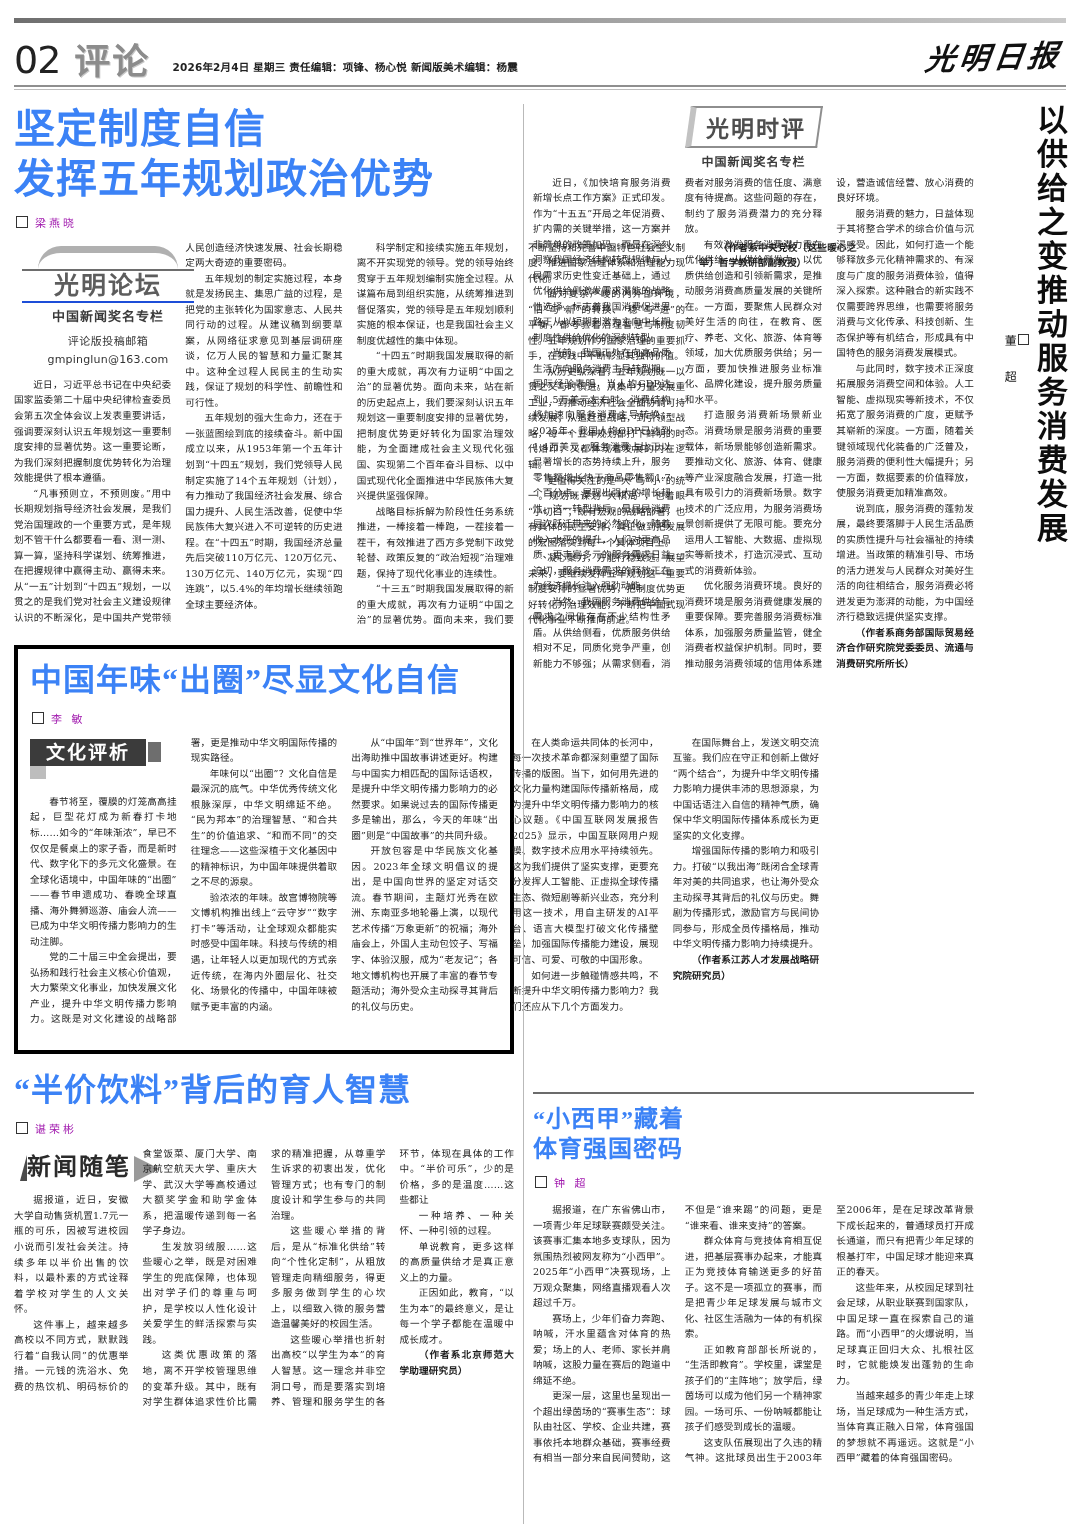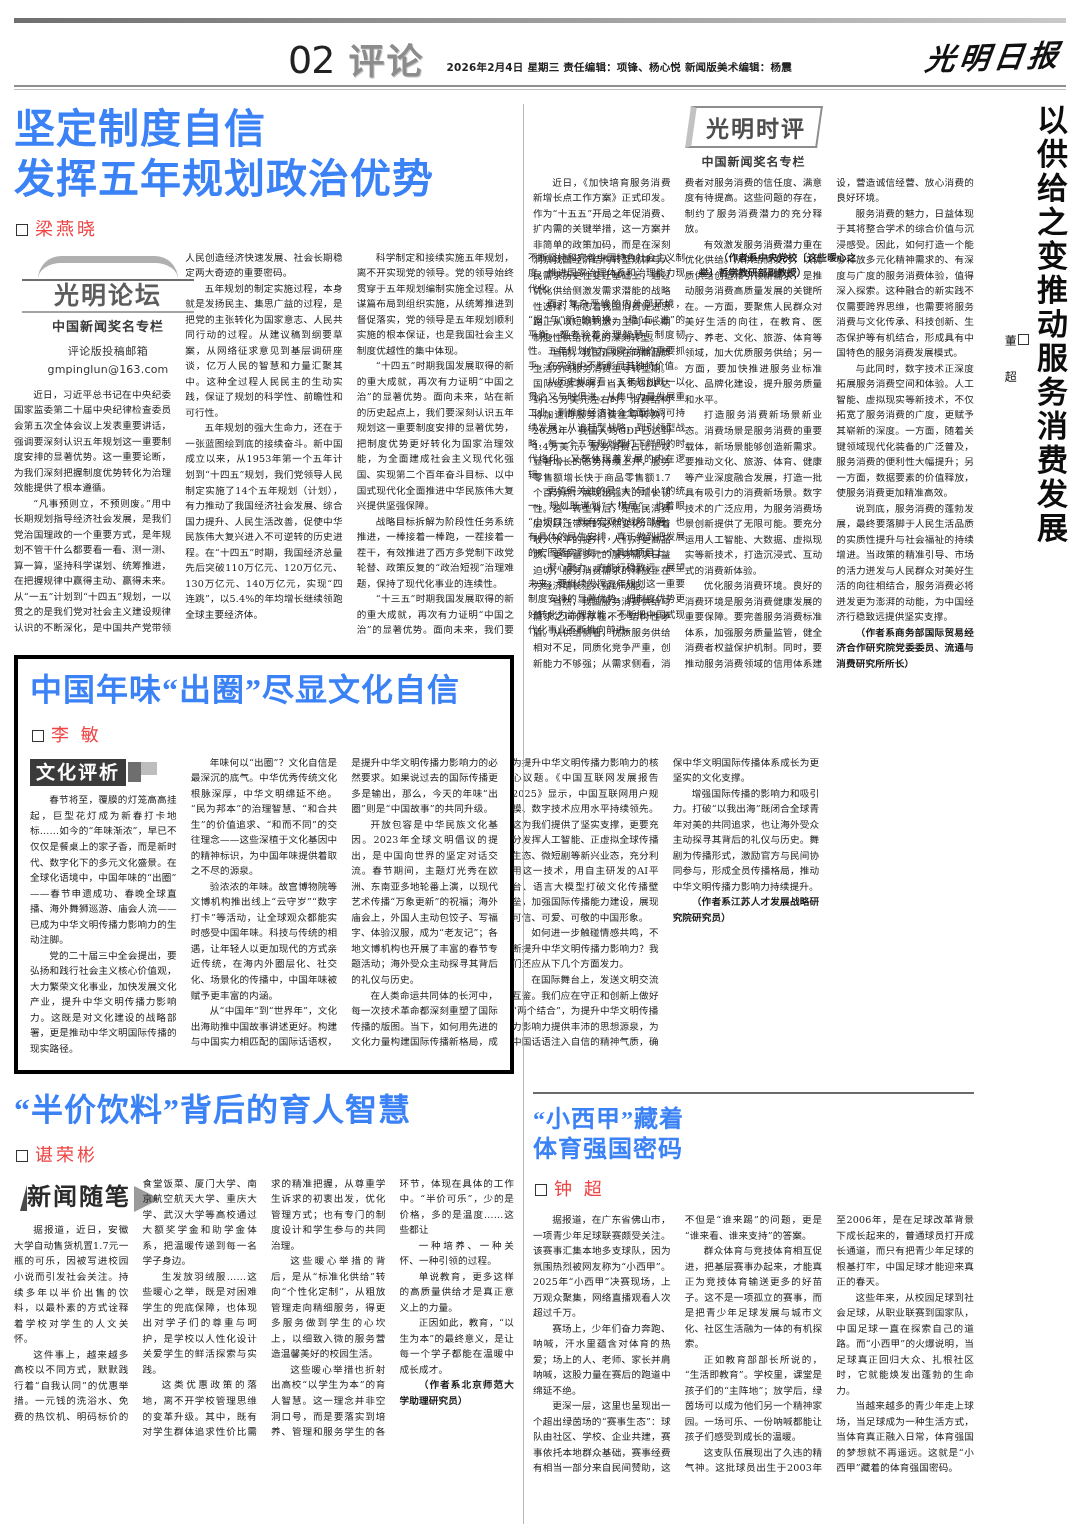--- a/index.html
+++ b/index.html
@@ -8,21 +8,21 @@
     background:#ffffff;
     font-family:"DejaVu Serif","Liberation Serif",serif;
     color:#111;
     overflow:hidden;
     position:relative;
   }
   .page{position:relative;width:1080px;height:1533px;box-sizing:border-box;padding:0 14px;}
 
   
   .top-rule{height:5px;background:linear-gradient(to right,#6f6f6f,#c9c9c9);margin:18px 0 0 0;}
-  .masthead{display:flex;align-items:flex-end;height:58px;position:relative;justify-content:center;}
+  .masthead{display:flex;align-items:flex-end;height:58px;position:relative;}
   .page-num{font-size:38px;font-weight:400;letter-spacing:-1px;line-height:1;color:#222;
             font-family:"DejaVu Sans","Liberation Sans",sans-serif;padding-bottom:2px;}
   .section-name{font-size:36px;font-weight:700;margin-left:14px;line-height:1;color:#8c8c8c;
                 font-family:"DejaVu Serif",serif;letter-spacing:2px;padding-bottom:2px;
                 text-shadow:1px 1px 0 #c7c7c7;}
   .issue-line{font-size:10.5px;margin-left:22px;padding-bottom:7px;color:#222;white-space:nowrap;
               font-family:"DejaVu Sans","Liberation Sans",sans-serif;font-weight:700;letter-spacing:.2px;}
   .logo-gm{position:absolute;right:4px;bottom:4px;font-size:30px;color:#111;
            font-family:"DejaVu Serif",serif;font-weight:700;font-style:italic;
            letter-spacing:4px;transform:skewX(-9deg) rotate(-2deg);}
@@ -36,43 +36,43 @@
   .col-right{flex:1;display:flex;}
 
   
   h1.headline{
     font-family:Liberation Serif, serif;
     font-weight:700;color:#3b82f6;margin:0;
   }
   .hl-main{font-size:41px;line-height:1.22;letter-spacing:1px;}
   .hl-mid{font-size:32px;line-height:1.25;letter-spacing:1px;}
   .hl-right{font-size:24px;line-height:1.26;letter-spacing:1px;}
-  .byline{font-size:18px;margin:10px 0 0 2px;color:#ef4444;letter-spacing:3px;}
+  .byline{font-size:11px;margin:10px 0 0 2px;color:#a21caf;letter-spacing:3px;}
   .byline .bx{display:inline-block;width:10px;height:10px;border:1.4px solid #333;margin-right:7px;vertical-align:-1px;}
 
   
   .cols{column-gap:14px;font-size:9.6px;line-height:1.62;text-align:justify;
         color:#1c1c1c;letter-spacing:.15px;
         font-family:"DejaVu Serif","Liberation Serif",serif;}
   .cols p{margin:0 0 0 0;text-indent:2em;}
   .credit{text-indent:2em;font-weight:700;}
 
   
   .logo-forum{width:172px;margin:6px 0 8px 8px;text-align:center;float:left;}
   .logo-forum .arc{height:16px;border-top:7px solid #b0b0b0;border-radius:80px 80px 0 0;margin:0 16px;}
   .logo-forum .big{font-size:25px;font-weight:700;color:#5d5d5d;letter-spacing:2px;line-height:1.15;
-                   border-top:2px solid #6d6d6d;border-bottom:2px solid #a3a3a3;padding:1px 0;text-align:center;}
+                   border-top:2px solid #6d6d6d;border-bottom:2px solid #1d4ed8;padding:1px 0;text-align:center;}
   .logo-forum .sub{font-size:13px;font-weight:700;color:#3a3a3a;letter-spacing:1px;margin-top:3px;}
   .logo-forum .cap{font-size:11px;color:#333;margin-top:6px;letter-spacing:.5px;}
   .logo-forum .mail{font-size:11px;color:#333;letter-spacing:.2px;
                     font-family:"DejaVu Sans","Liberation Sans",sans-serif;}
 
   .tag-blk{display:inline-block;margin:4px 0 6px 0;position:relative;}
   .tag-blk .txt{display:inline-block;background:#3b3b3b;color:#fff;font-size:19px;font-weight:700;
-                padding:3px 6px;letter-spacing:2px;line-height:1.15;}
+                padding:3px 16px;letter-spacing:2px;line-height:1.15;}
   .tag-blk .flagA{display:inline-block;width:13px;height:20px;background:#6e6e6e;vertical-align:-3px;margin-left:2px;}
   .tag-blk .flagB{display:inline-block;width:16px;height:13px;background:#bdbdbd;vertical-align:4px;}
 
   .tag-essay{display:inline-block;margin:2px 0 6px 6px;white-space:nowrap;}
   .tag-essay .slash{display:inline-block;width:0;height:0;border-left:7px solid transparent;
                     border-bottom:26px solid #4a4a4a;vertical-align:-6px;}
   .tag-essay .txt{font-size:24px;font-weight:700;color:#2b2b2b;letter-spacing:2px;margin-top:33px;}
   .tag-essay .arrow{display:inline-block;width:0;height:0;border-top:13px solid transparent;
                     border-bottom:13px solid transparent;border-left:26px solid #9a9a9a;vertical-align:-7px;margin-left:3px;}
 

